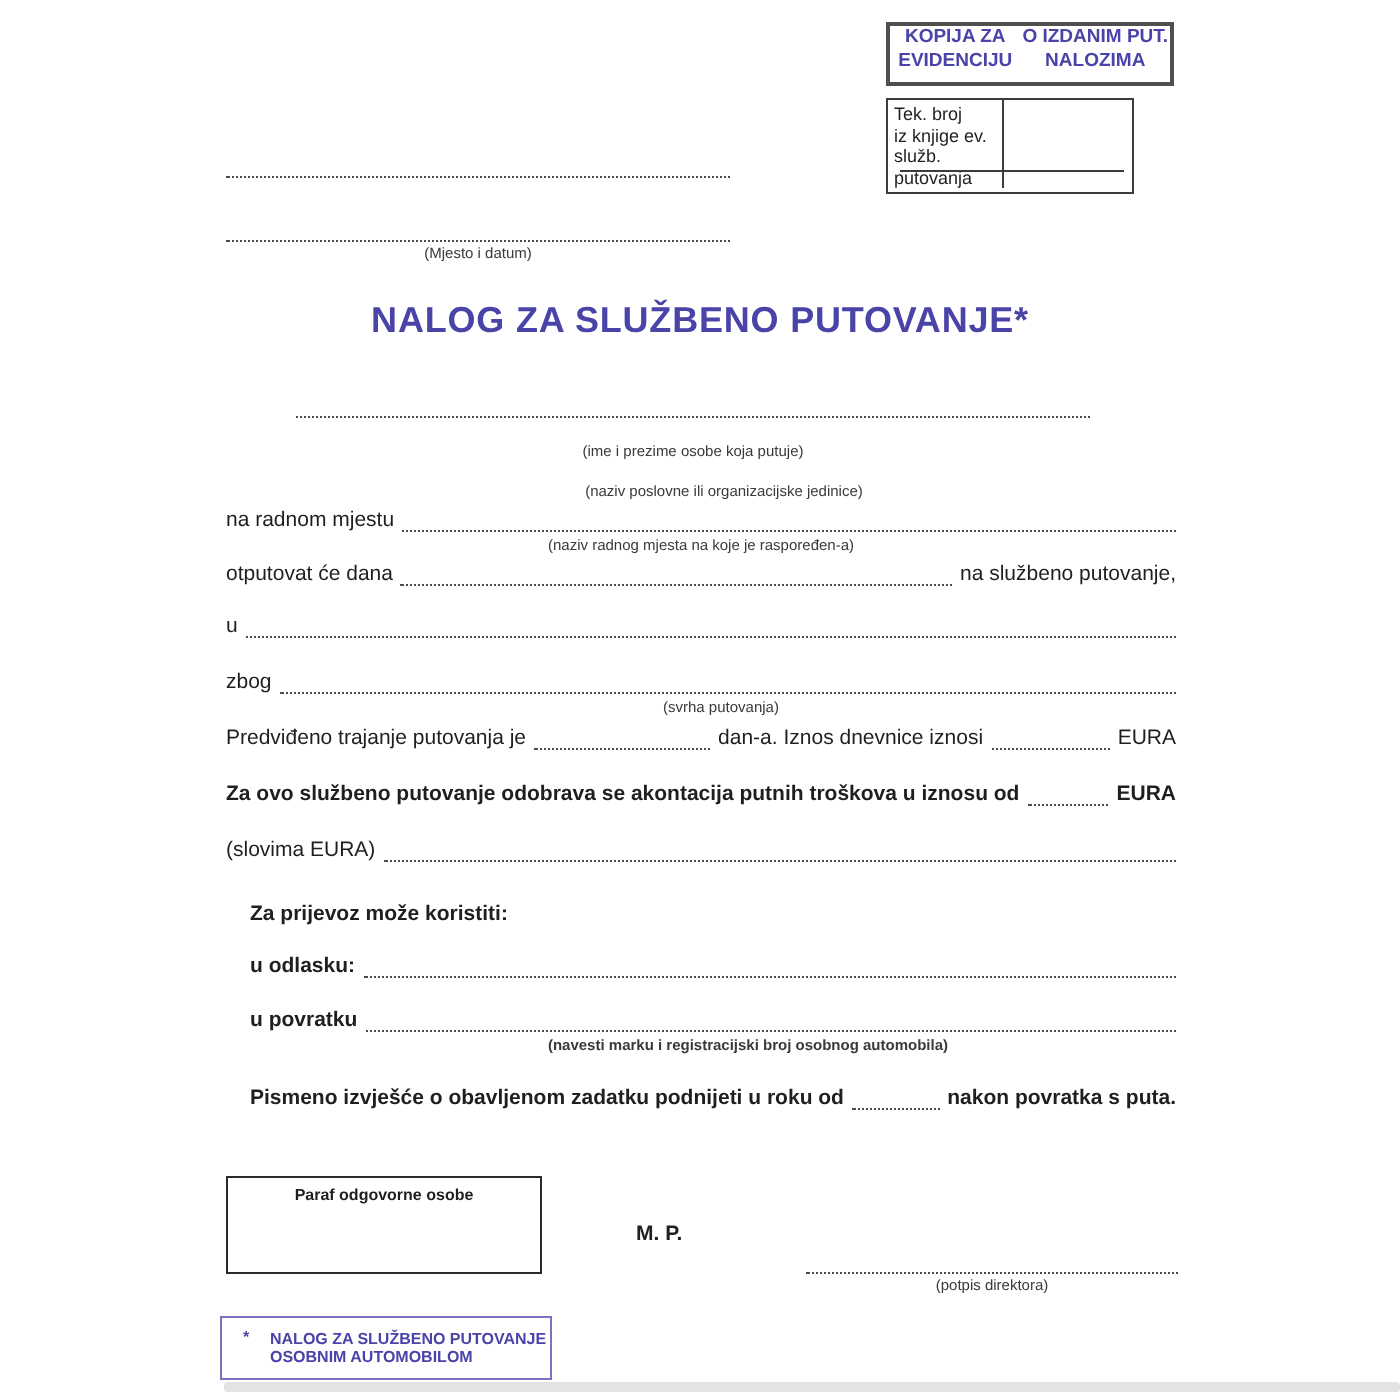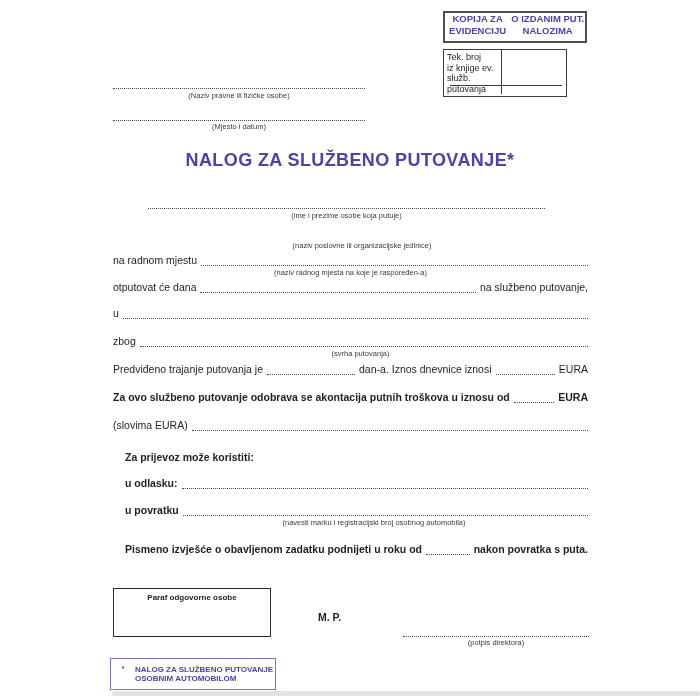--- a/index.html
+++ b/index.html
@@ -60,29 +60,28 @@
       <span>iz knjige ev.</span>
       <span>služb.</span>
       <span>putovanja</span>
     </div>
     <div class="sb-right">
       <div class="sb-underline"></div>
     </div>
   </div>
 
   <div class="line" style="left:113px;top:77px;width:252px;height:11px;"></div>
-  <div class="cap" style="left:113px;top:91px;width:252px;">(Naziv pravne ili fizičke osobe)</div>
 
   <div class="line" style="left:113px;top:109px;width:252px;height:11px;"></div>
   <div class="cap" style="left:113px;top:122px;width:252px;">(Mjesto i datum)</div>
 
   <div class="title">NALOG ZA SLUŽBENO PUTOVANJE*</div>
 
   <div class="line" style="left:148px;top:197px;width:397px;height:11px;"></div>
-  <div class="cap" style="left:148px;top:211px;width:397px;">(ime i prezime osobe koja putuje)</div>
+  <div class="cap" style="left:148px;top:221px;width:397px;">(ime i prezime osobe koja putuje)</div>
 
   <div class="cap" style="left:148px;top:241px;width:428px;">(naziv poslovne ili organizacijske jedinice)</div>
 
   <div class="row" style="left:113px;top:253px;width:475px;">
     <span class="lbl">na radnom mjestu</span>
     <span class="fill"></span>
   </div>
   <div class="cap" style="left:113px;top:268px;width:475px;">(naziv radnog mjesta na koje je raspoređen-a)</div>
 
   <div class="row" style="left:113px;top:280px;width:475px;">
@@ -125,21 +124,21 @@
 
   <div class="row bold" style="left:125px;top:476px;width:463px;">
     <span class="lbl">u odlasku:</span>
     <span class="fill"></span>
   </div>
 
   <div class="row bold" style="left:125px;top:503px;width:463px;">
     <span class="lbl">u povratku</span>
     <span class="fill"></span>
   </div>
-  <div class="cap" style="left:160px;top:518px;width:428px;">(navesti marku i registracijski broj osobnog automobila)</div>
+  <div class="cap" style="left:160px;top:518px;width:428px;font-weight:bold;">(navesti marku i registracijski broj osobnog automobila)</div>
 
   <div class="row bold" style="left:125px;top:542px;width:463px;">
     <span class="lbl">Pismeno izvješće o obavljenom zadatku podnijeti u roku od</span>
     <span class="fill"></span>
     <span class="suf">nakon povratka s puta.</span>
   </div>
 
   <div class="parafbox">
     <div class="pb-label">Paraf odgovorne osobe</div>
   </div>

